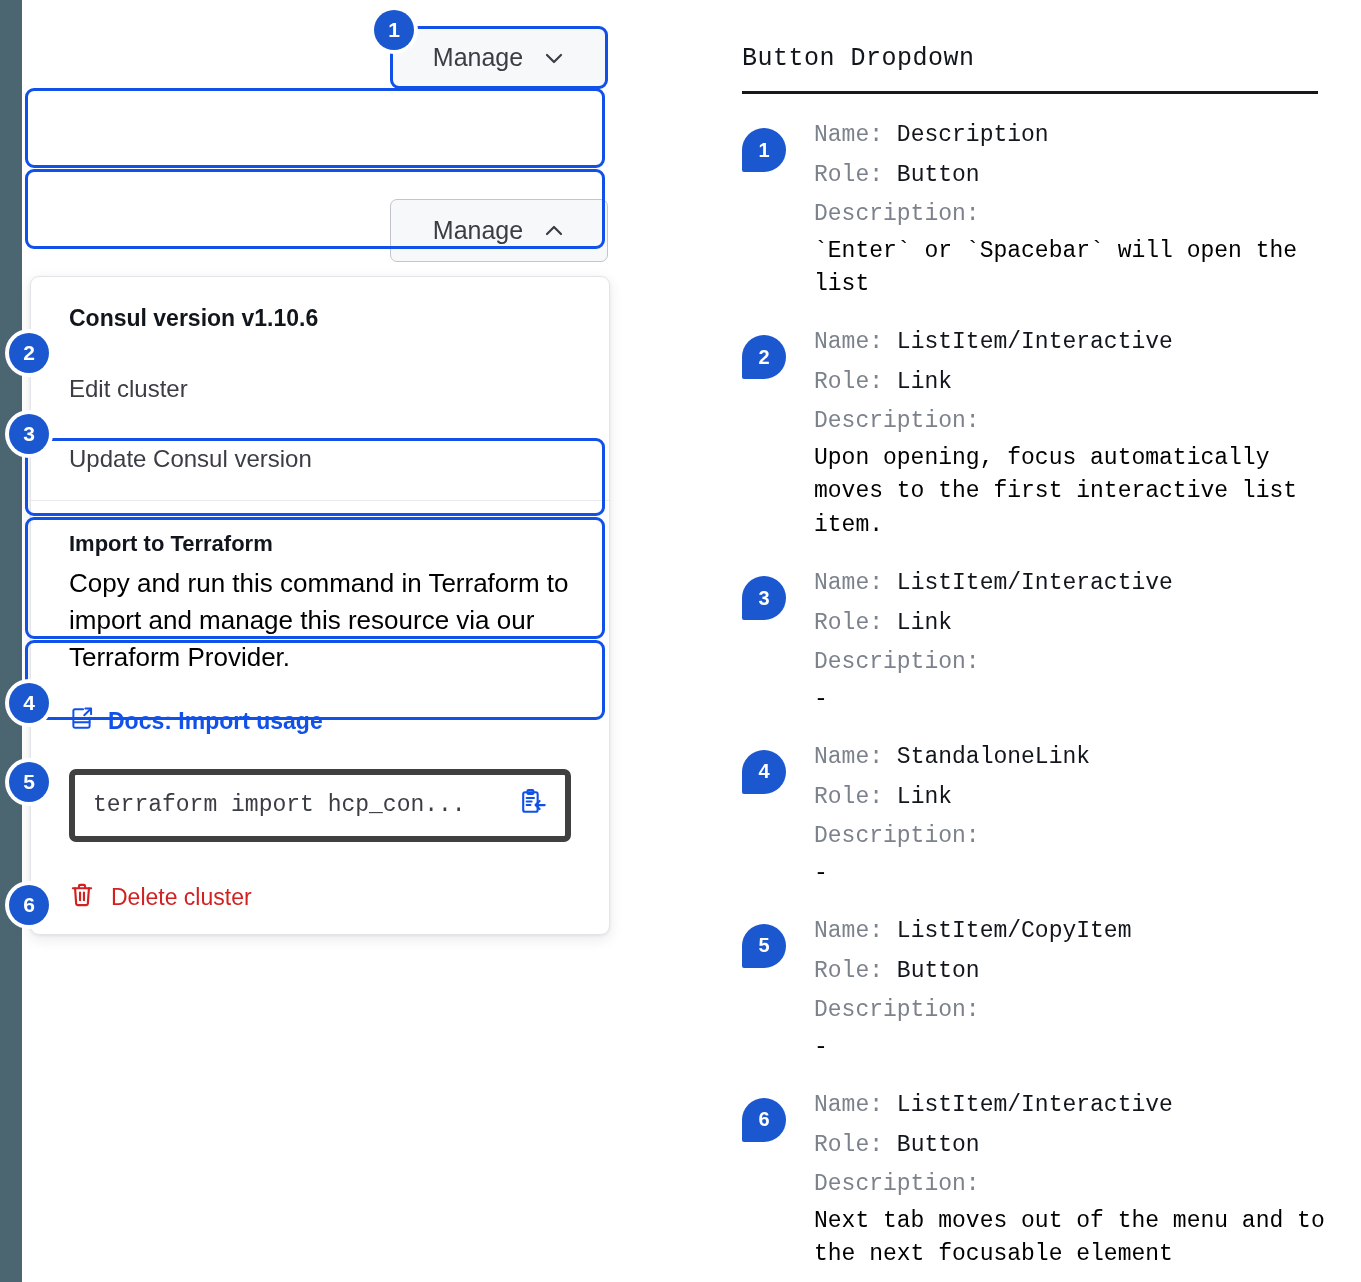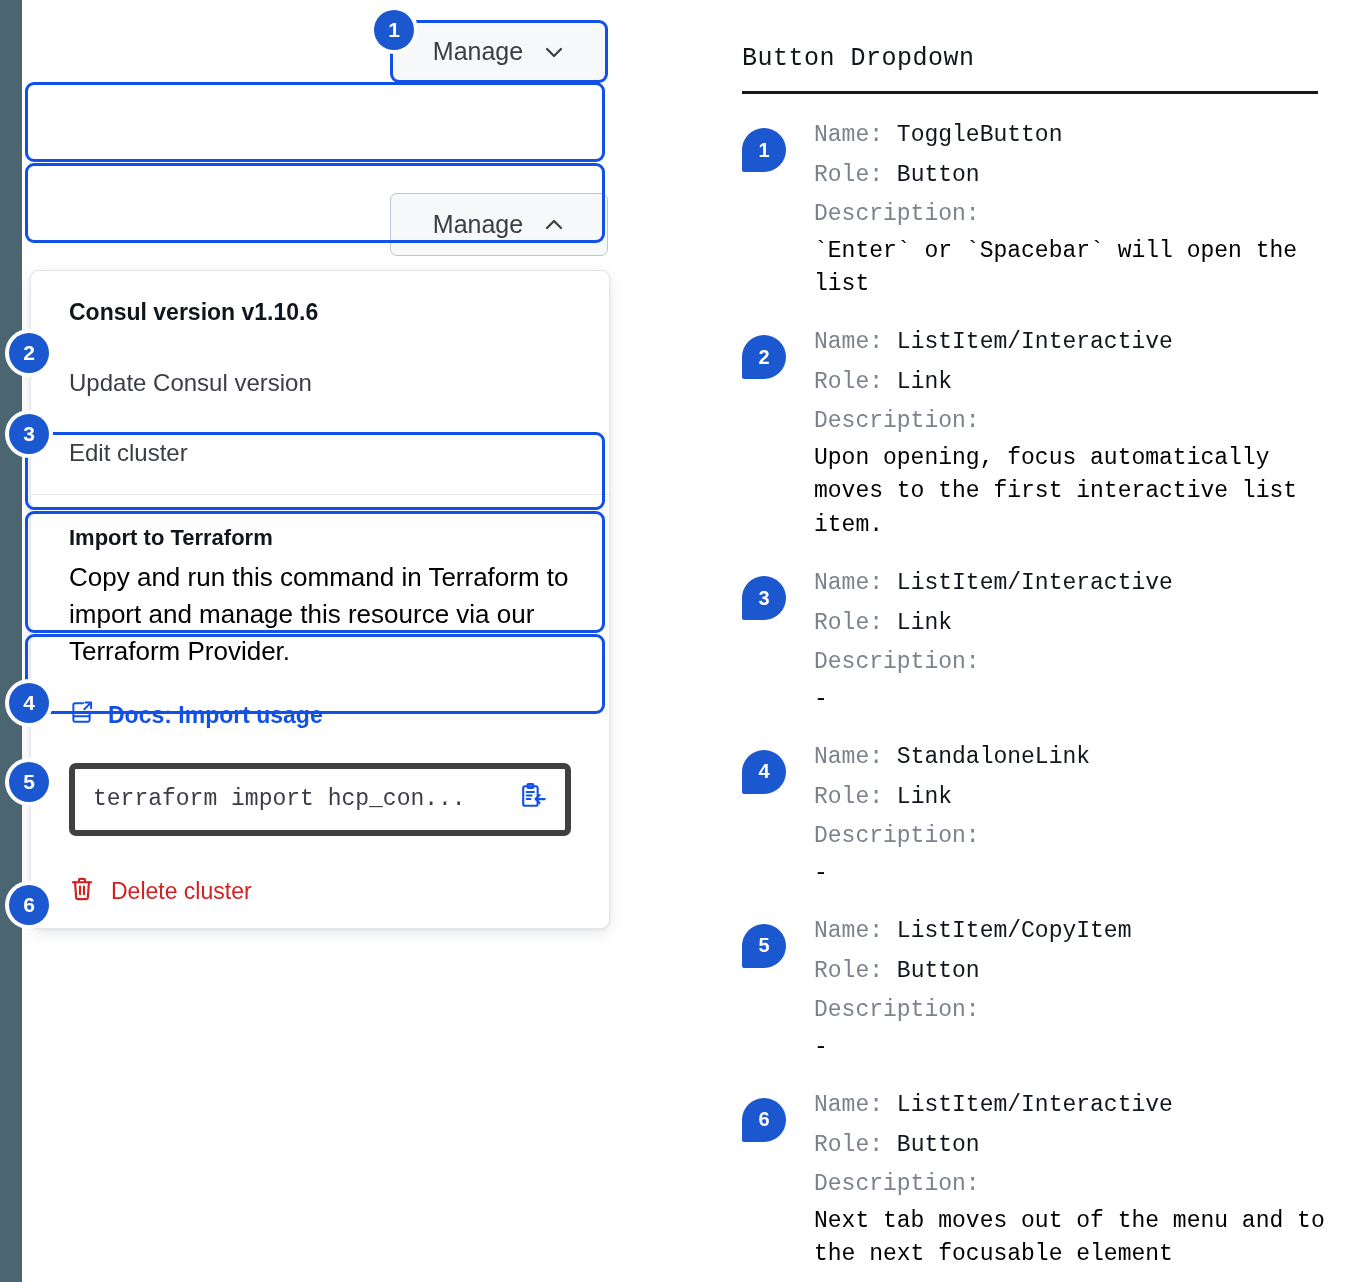--- a/index.html
+++ b/index.html
@@ -13,21 +13,21 @@
   #root { position: relative; width: 1361px; height: 1282px; background:#fff; }
 
   
   .rail {
     position: absolute; left: 0; top: 0;
     width: 22px; height: 1282px;
     background: #4b6670;
   }
 
   
-  .left-col { position: absolute; left: 22px; top: 0; width: 700px; height: 924px; }
+  .left-col { position: absolute; left: 22px; top: 6px; width: 700px; height: 924px; }
 
   
   .manage-btn {
     position: absolute;
     display: flex; align-items: center; justify-content: center; gap: 20px;
     font-size: 25px; color: #3b3d45;
     background: #f7f8fa;
     border: 1px solid #c2c5cb;
     border-radius: 7px;
     padding: 0 26px;
@@ -170,23 +170,23 @@
         <svg width="22" height="22" viewBox="0 0 22 22" fill="none">
           <path d="M4 14 L11 7 L18 14" stroke="#3b3d45" stroke-width="2.2" stroke-linecap="round" stroke-linejoin="round"></path>
         </svg>
       </span>
     </div>
 
     <div class="dropdown">
 
       <div class="dd-header">Consul version v1.10.6</div>
 
+      <div class="dd-item">Edit cluster</div>
+
       <div class="dd-item">Update Consul version</div>
-
-      <div class="dd-item">Edit cluster</div>
 
       <div class="dd-sep"></div>
 
       <div class="dd-section-title">Import to Terraform</div>
 
       <div class="dd-section-body">Copy and run this command in Terraform to import and manage this resource via our Terraform Provider.</div>
 
       <div class="dd-link">
         <span>
           <svg width="25" height="25" viewBox="0 0 24 24" fill="none">
@@ -245,21 +245,21 @@
     <div class="rp-title">Button Dropdown</div>
     <div class="rp-rule"></div>
 
     <div class="rp-list">
 
       <div class="rp-entry">
         <div class="rp-badge-col">
           <div class="badge-pin">1</div>
         </div>
         <div class="rp-body">
-          <div class="rp-line"><span class="rp-key">Name:</span> <span class="rp-val">ToggleButton</span></div>
+          <div class="rp-line"><span class="rp-key">Name:</span> <span class="rp-val">Description</span></div>
           <div class="rp-line"><span class="rp-key">Role:</span> <span class="rp-val">Button</span></div>
           <div class="rp-line rp-key">Description:</div>
           <div class="rp-desc">`Enter` or `Spacebar` will open
 the list</div>
         </div>
       </div>
 
       <div class="rp-entry">
         <div class="rp-badge-col">
           <div class="badge-pin">2</div>

